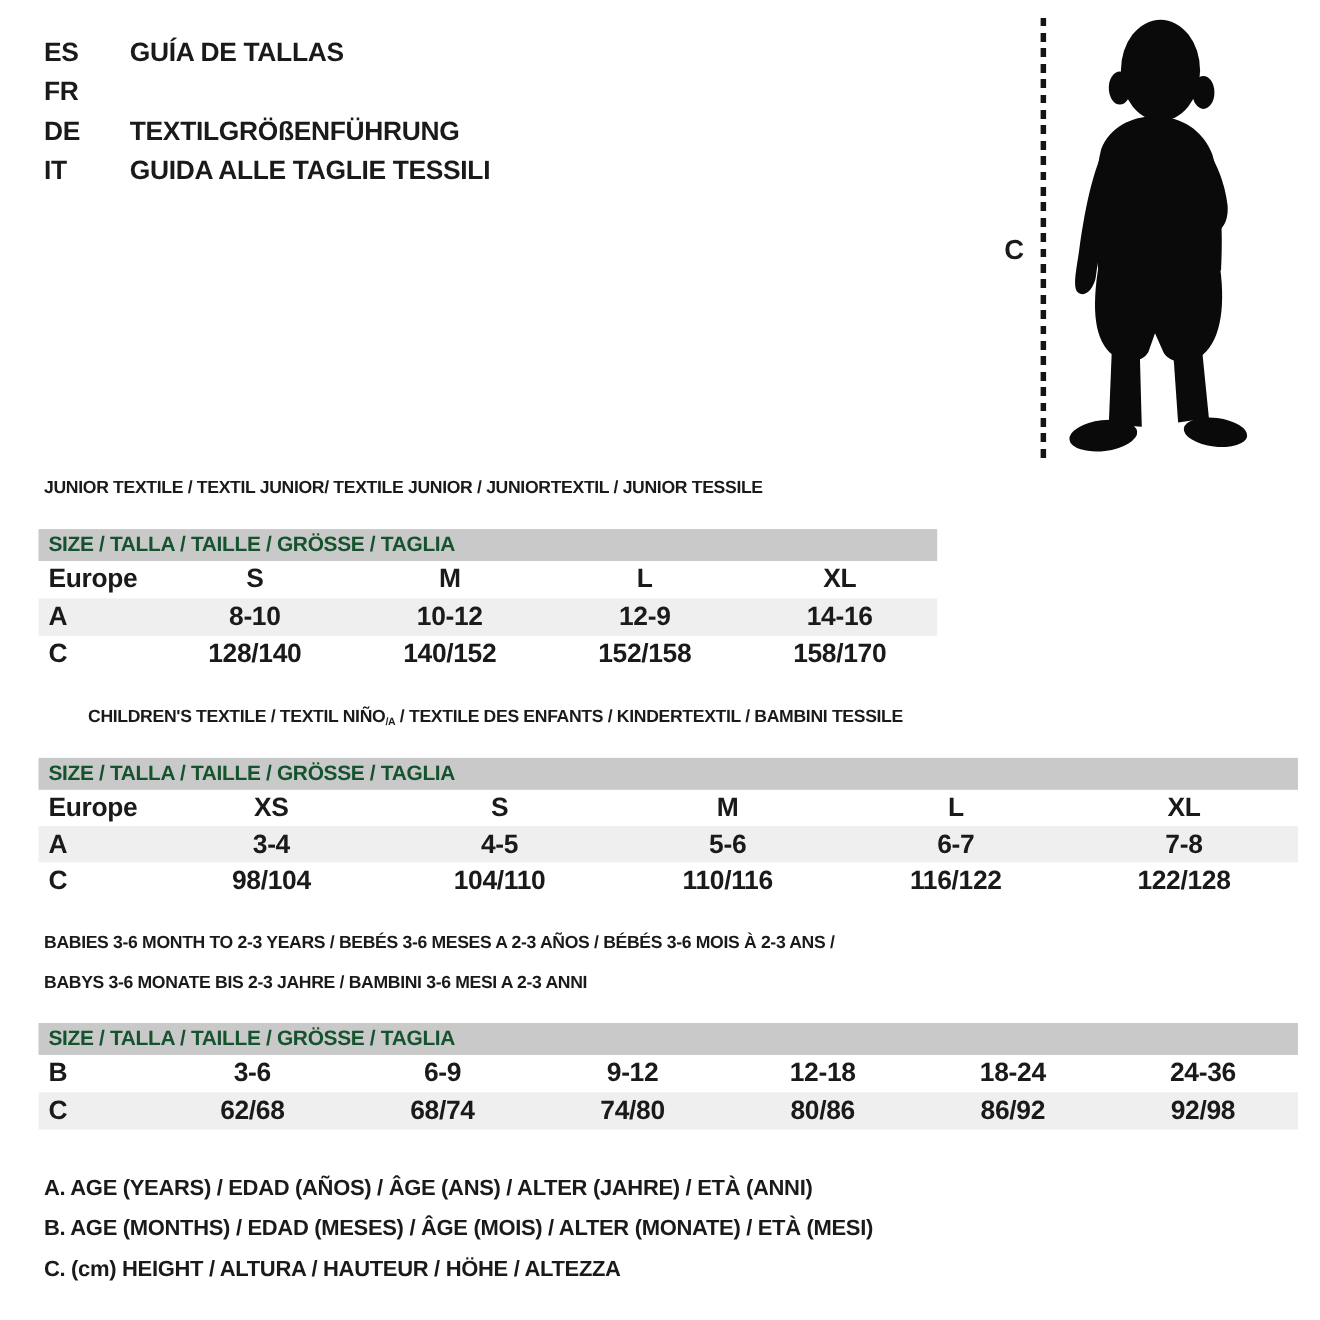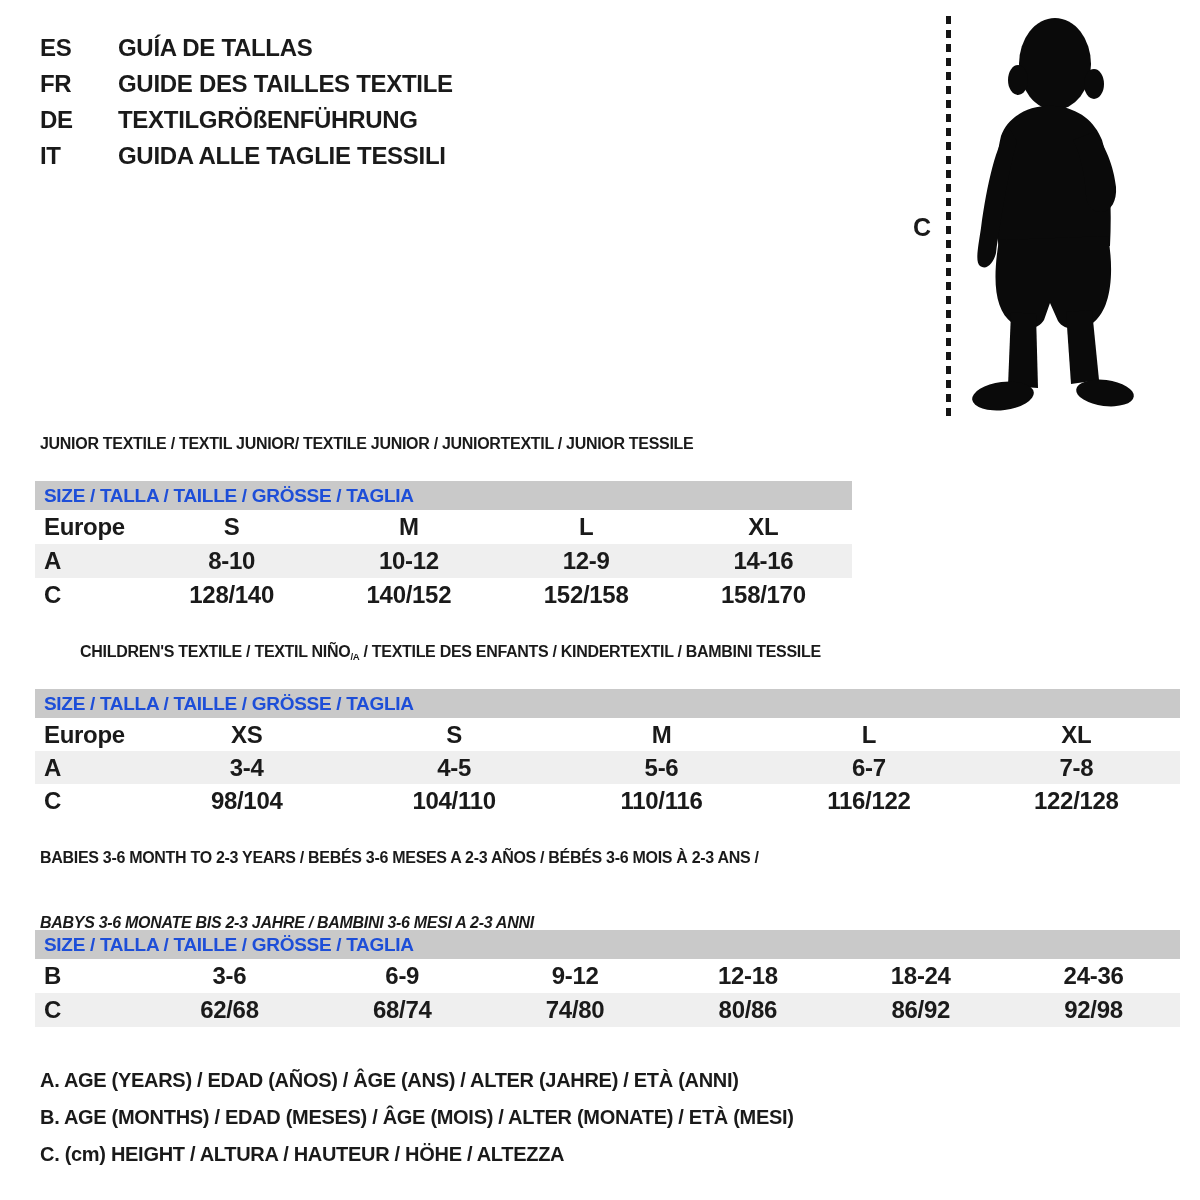--- a/index.html
+++ b/index.html
@@ -22,21 +22,21 @@
   }
   .silhouette { position:absolute; left:963px; top:14px; }
 
   
   .sec-heading { position:absolute; left:40px; font-weight:bold; font-size:16px; letter-spacing:-0.3px; white-space:nowrap; }
   .sub { font-size:0.6em; vertical-align:-0.35em; }
 
   
   .table { position:absolute; left:35px; }
   .band { background:#c9c9c9; height:29px; display:flex; align-items:center; padding-left:9px; }
-  .band span { font-weight:bold; font-size:19px; color:#1d4ed8; letter-spacing:-0.3px; }
+  .band span { font-weight:bold; font-size:19px; color:#14532d; letter-spacing:-0.3px; }
   .trow { display:flex; align-items:center; font-weight:bold; font-size:24px; }
   .trow.shaded { background:#efefef; }
   .trow .lbl { width:108px; padding-left:9px; flex:none; letter-spacing:-0.3px; }
   .trow .val { flex:1; text-align:center; letter-spacing:-0.3px; }
 
   .tbl-junior { top:481px; width:817px; }
   .tbl-junior .trow { height:34px; }
   .tbl-children { top:689px; width:1145px; }
   .tbl-children .trow { height:33px; }
   .tbl-babies { top:930px; width:1145px; }
@@ -51,21 +51,20 @@
 
 <div class="canvas">
 
   <div class="lang-list">
     <div class="lang-row">
       <span class="lang-code">ES</span>
       <span class="lang-title">GUÍA DE TALLAS</span>
     </div>
     <div class="lang-row">
       <span class="lang-code">FR</span>
-      <span class="lang-title">GUIDE DES TAILLES TEXTILE</span>
     </div>
     <div class="lang-row">
       <span class="lang-code">DE</span>
       <span class="lang-title">TEXTILGRÖßENFÜHRUNG</span>
     </div>
     <div class="lang-row">
       <span class="lang-code">IT</span>
       <span class="lang-title">GUIDA ALLE TAGLIE TESSILI</span>
     </div>
   </div>
@@ -145,21 +144,21 @@
       <span class="val">104/110</span>
       <span class="val">110/116</span>
       <span class="val">116/122</span>
       <span class="val">122/128</span>
     </div>
   </div>
 
   <div class="sec-heading" style="top:849px;">
     <span>BABIES 3-6 MONTH TO 2-3 YEARS / BEBÉS 3-6 MESES A 2-3 AÑOS / BÉBÉS 3-6 MOIS À 2-3 ANS /</span>
   </div>
-  <div class="sec-heading" style="top:914px;font-style:italic;">
+  <div class="sec-heading" style="top:885px;">
     <span>BABYS 3-6 MONATE BIS 2-3 JAHRE / BAMBINI 3-6 MESI A 2-3 ANNI</span>
   </div>
   <div class="table tbl-babies">
     <div class="band">
       <span>SIZE / TALLA / TAILLE / GRÖSSE / TAGLIA</span>
     </div>
     <div class="trow">
       <span class="lbl">B</span>
       <span class="val">3-6</span>
       <span class="val">6-9</span>

